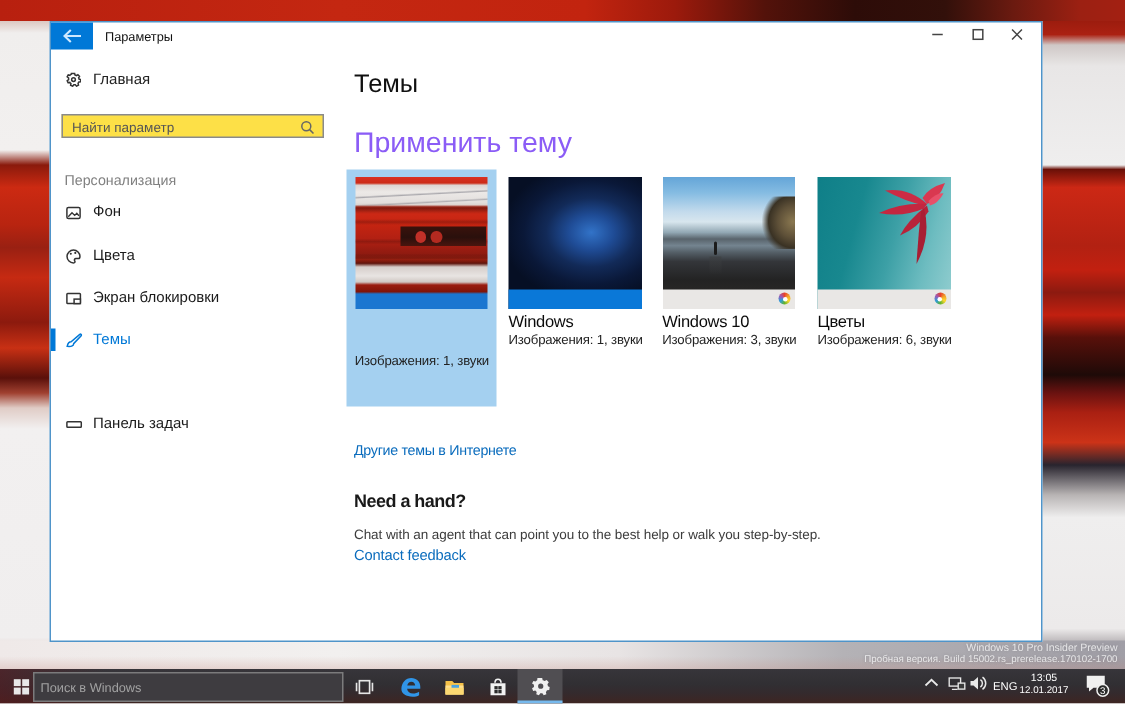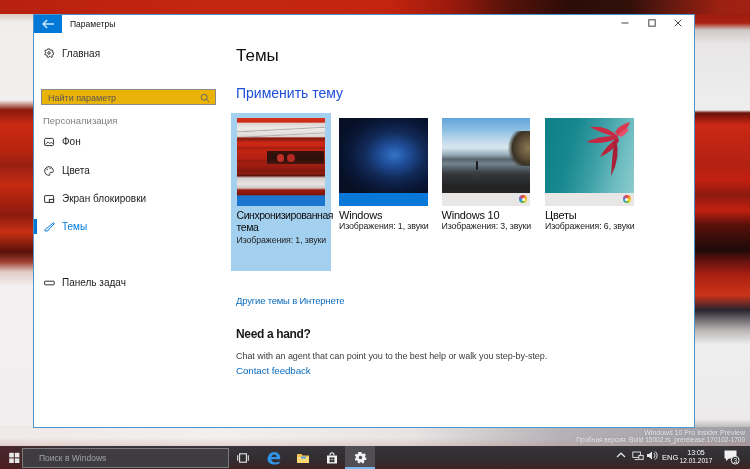--- a/index.html
+++ b/index.html
@@ -21,52 +21,52 @@
   background:linear-gradient(180deg,rgba(0,0,0,0) 55%,rgba(190,130,120,0.25) 100%),
              linear-gradient(90deg,#efe9e8 0%,#f2f0ef 30%,#e8e4e4 55%,#b4b2b6 75%,#a09ea6 100%);
 }
 
 
 #taskbar { position:absolute; left:0; top:446px; width:750px; height:23px;
   background:linear-gradient(90deg,rgba(96,22,28,0.5) 0px,rgba(96,22,28,0.32) 22px,rgba(0,0,0,0) 70px,rgba(0,0,0,0) 100%),linear-gradient(180deg,#37353a 0%,#312f33 45%,#342a2d 70%,#3e2522 100%);
 }
 #startbtn { position:absolute; left:5px; top:447px; width:19px; height:21px; }
 #tb-search { position:absolute; left:22px; top:447.5px; width:207px; height:20px;
-  background:#3e3c40; border:1px solid rgba(165,165,165,0.6); color:#a2a2a2; font-size:8.5px; line-height:18px; padding-left:16px; }
+  background:#3e3c40; border:1px solid rgba(165,165,165,0.6); color:#a2a2a2; font-size:8.5px; line-height:18px; padding-left:4px; }
 .tbico { position:absolute; top:446px; width:29px; height:23px; display:flex; align-items:center; justify-content:center; }
 #ico-settings-bg { position:absolute; left:345px; top:446px; width:30px; height:23px; background:#504e52; }
 #ico-settings-ul { position:absolute; left:345px; top:467px; width:30px; height:2px; background:#76b9ed; }
 .tray { position:absolute; color:#fff; }
 #watermark { position:absolute; right:5px; top:429px; text-align:right; color:rgba(255,255,255,0.75);
   text-shadow:0 0 2px rgba(130,130,135,0.7); line-height:7px; }
 #watermark .l1 { font-size:7px; }
 #watermark .l2 { font-size:6.5px; }
 
 
 #win { position:absolute; left:33px; top:14px; width:662px; height:414px; background:#fff; border:1px solid #4f94c9; }
 #backbtn { position:absolute; left:0px; top:0px; width:28px; height:17.5px; background:#0078d7; color:#fff; text-align:center; }
 #wintitle { position:absolute; left:36px; top:3.5px; font-size:8.5px; color:#111; }
 .capbtn { position:absolute; top:0px; width:26px; height:16px; color:#333; font-size:9px; text-align:center; line-height:16px; }
 
 
 #home-row { position:absolute; left:10px; top:31px; width:180px; height:16px; }
 #home-row .txt { position:absolute; left:18px; top:2px; font-size:10px; color:#222; }
-#sbox { position:absolute; left:7px; top:74px; width:175px; height:16px; border:1px solid #8a8a8a; background:#eab308; }
+#sbox { position:absolute; left:7px; top:61px; width:175px; height:16px; border:1px solid #8a8a8a; background:#fde047; }
 #sbox .ph { position:absolute; left:6px; top:3px; font-size:9px; color:#555; }
 #sbox .mag { position:absolute; right:5px; top:2.5px; }
 #persheader { position:absolute; left:9px; top:99.5px; font-size:9.5px; color:#808080;text-align:right; }
 .navrow { position:absolute; left:0px; width:190px; height:28px; }
 .navrow .nico { position:absolute; left:10px; top:9px; }
 .navrow .ntxt { position:absolute; left:28px; top:8px; font-size:10px; color:#1b1b1b; }
 .navrow.sel .ntxt { color:#0078d7; }
 #selbar { position:absolute; left:0px; top:204px; width:3px; height:15px; background:#0078d7; }
 
 
 #h1 { position:absolute; left:202px; top:31px; font-size:17px; font-weight:400; color:#101010; letter-spacing:0px; }
-#h2 { position:absolute; left:202px; top:70px; font-size:14px; color:#1d4ed8; }
+#h2 { position:absolute; left:202px; top:70px; font-size:19px; color:#8b5cf6; }
 #selrect { position:absolute; left:197px; top:98px; width:99.5px; height:158px; background:#a4d0f0; }
 .tile-img { position:absolute; top:103px; width:88.5px; height:87.5px; }
 .tname { position:absolute; font-size:11px; letter-spacing:-0.2px; color:#0b0b0b; line-height:12.5px; }
 .tdesc { position:absolute; font-size:8.8px; color:#222; letter-spacing:-0.1px; }
 .strip-logo { position:absolute; right:3px; bottom:2.5px; width:8px; height:8px; border-radius:50%;
   background:conic-gradient(#e8412c 0deg,#f1a12b 60deg,#ffd82e 120deg,#64b42d 180deg,#2e9ed9 240deg,#9b59b6 300deg,#e8412c 360deg); }
 .strip-logo:after { content:""; position:absolute; left:2.5px; top:2.5px; width:3px; height:3px; background:#fff; border-radius:50%; }
 .link { color:#0a6cbd; }
 #morethemes { position:absolute; left:202px; top:280px; font-size:9.5px; letter-spacing:-0.2px; }
 #needh { position:absolute; left:202px; top:312px; font-size:12px; font-weight:bold; letter-spacing:-0.35px; color:#191919; }
@@ -303,21 +303,20 @@
         <path d="M42 16 Q25 15 10 22 Q26 25 40 19 Z" fill="#c42740"></path>
         <path d="M42 17 Q29 27 24 37 Q36 32 43 21 Z" fill="#b8233a"></path>
         <path d="M40 19 Q45 37 35 56 Q36 38 38 21 Z" fill="#a81e34"></path>
         <path d="M43 14 Q49 8 53 9 Q49 16 44 17 Z" fill="#e8506a"></path>
       </svg>
       <div class="strip">
           <div class="strip-logo"></div>
         </div>
     </div>
 
-    <div class="tname" style="left:202.5px; top:193.5px; width:100px; font-size:10.5px; letter-spacing:-0.45px;">Синхронизированная тема</div>
     <div class="tdesc" style="left:202.5px; top:220px;">Изображения: 1, звуки</div>
     <div class="tname" style="left:305px; top:193.5px;">Windows</div>
     <div class="tdesc" style="left:305px; top:206px;">Изображения: 1, звуки</div>
     <div class="tname" style="left:407.5px; top:193.5px;">Windows 10</div>
     <div class="tdesc" style="left:407.5px; top:206px;">Изображения: 3, звуки</div>
     <div class="tname" style="left:511px; top:193.5px;">Цветы</div>
     <div class="tdesc" style="left:511px; top:206px;text-align:right;">Изображения: 6, звуки</div>
 
     <div id="morethemes" class="link">Другие темы в Интернете</div>
     <div id="needh">Need a hand?</div>

